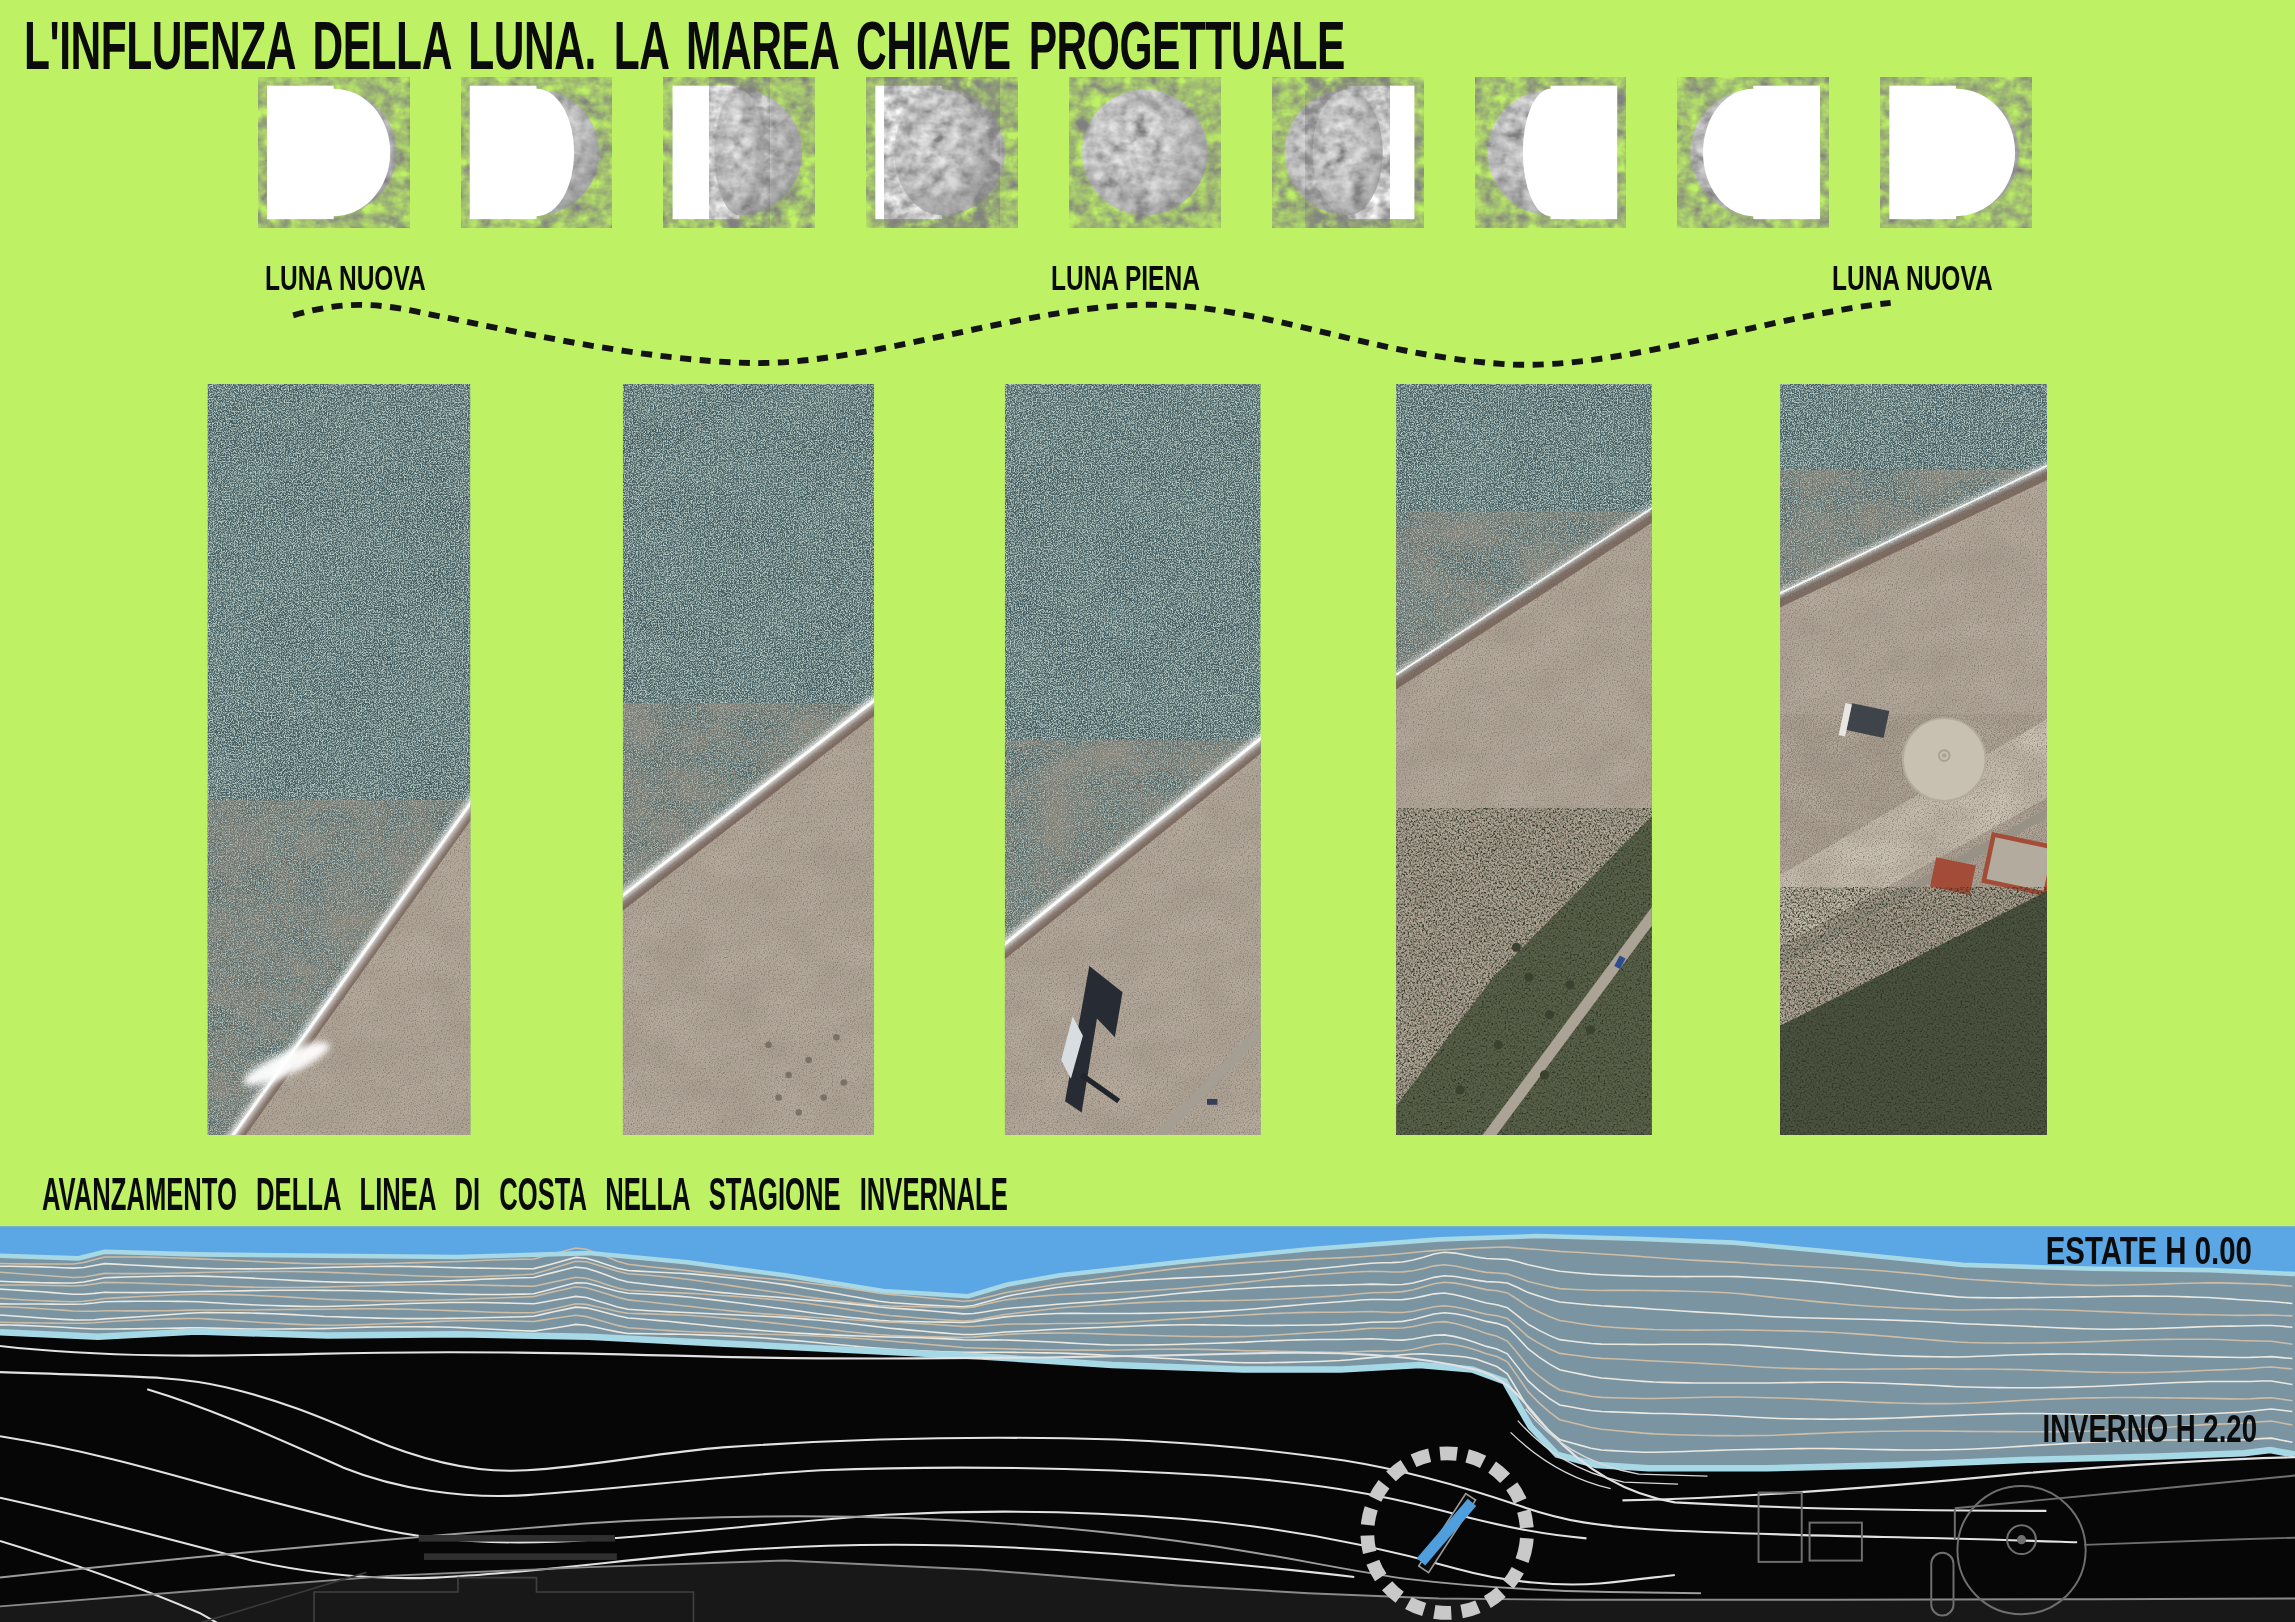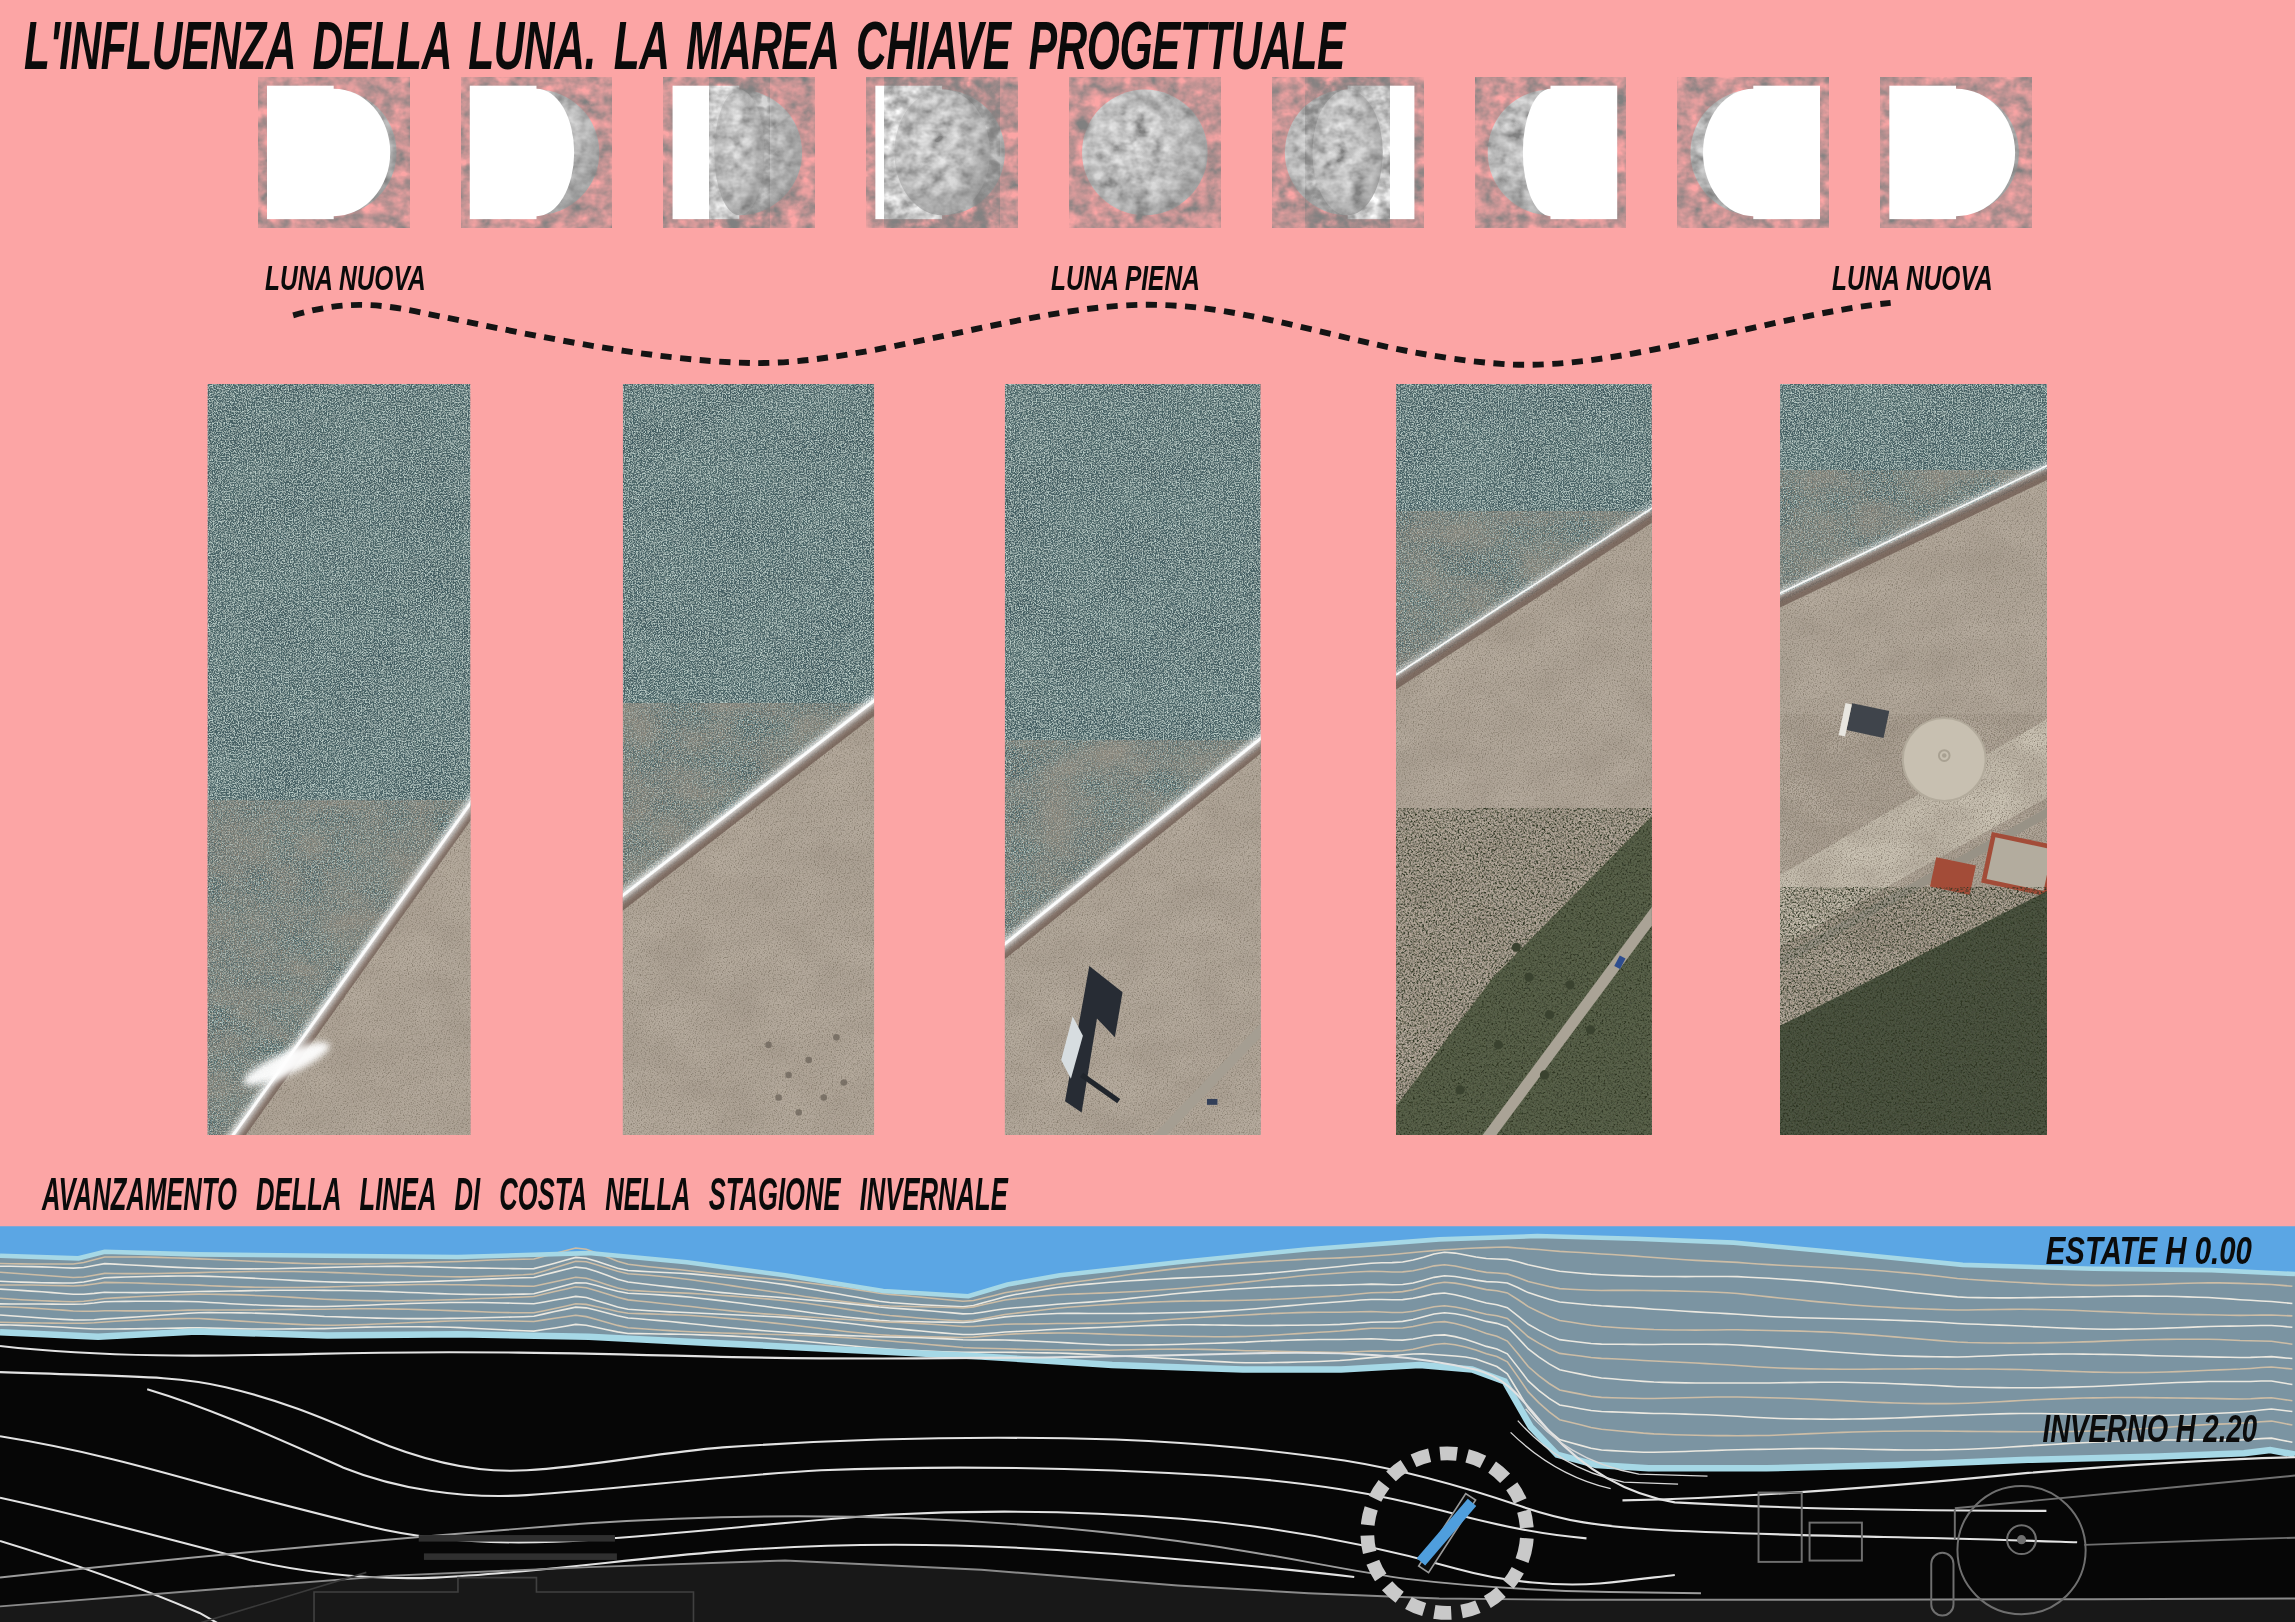--- a/index.html
+++ b/index.html
@@ -1,17 +1,17 @@
 <!DOCTYPE html>
 <html style="font-size:10.5px"><head>
 <meta charset="utf-8">
 <style>
   html,body{margin:0;padding:0;background:#ffffff;}
-  #board{position:relative;width:2295px;height:1622px;background:#fca5a5;overflow:hidden;
-         font-family:"Liberation Sans",sans-serif;font-style:italic;}
+  #board{position:relative;width:2295px;height:1622px;background:#bef264;overflow:hidden;
+         font-family:"Liberation Sans",sans-serif;}
   .cond{position:absolute;font-weight:bold;color:#0b0b0b;white-space:nowrap;
         transform-origin:0 0;line-height:1.02;}
   #title{left:23.6px;top:10.5px;font-size:68px;letter-spacing:-0.7px;word-spacing:10.5px;transform:scaleX(0.625);}
   #section-label{left:42px;top:1170px;font-size:47px;word-spacing:22px;transform:scaleX(0.545);}
   .luna{top:260px;font-size:35px;transform:scaleX(0.70);}
   #luna-left{left:265px;}
   #luna-mid{left:1051px;}
   #luna-right{left:1832px;}
   svg{position:absolute;left:0;display:block;}
   #topart{top:0;}

